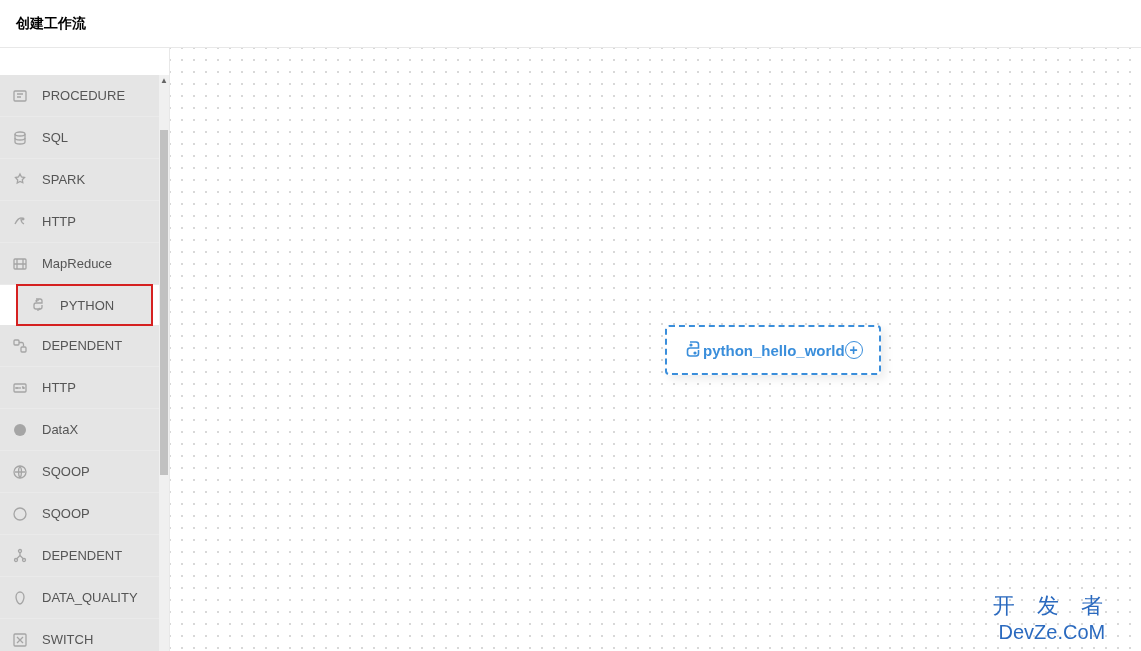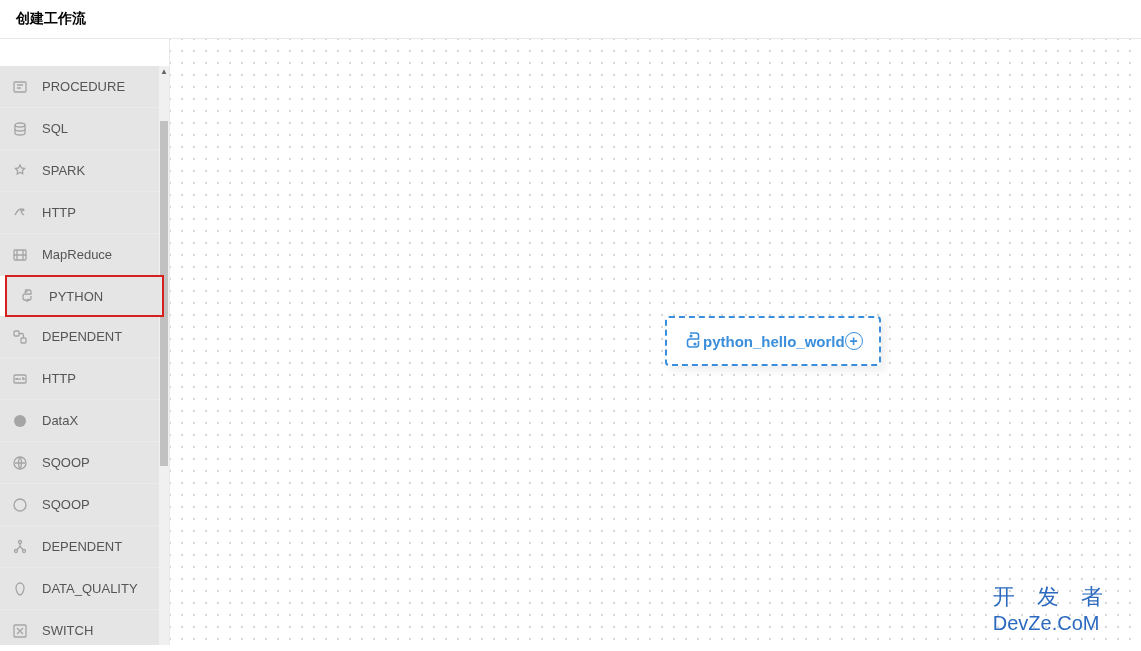--- a/index.html
+++ b/index.html
@@ -9,21 +9,21 @@
     }
     body {
       font-family: -apple-system, BlinkMacSystemFont, "Segoe UI", Arial, sans-serif;
       background: #fff;
       width: 1141px;
       height: 651px;
       overflow: hidden;
       position: relative;
     }
     .header {
-      height: 39px;
+      height: 48px;
       border-bottom: 1px solid #e8e8e8;
       display: flex;
       align-items: center;
       padding-left: 16px;
     }
     .header-title {
       font-size: 14px;
       font-weight: 600;
       color: #000;
     }
@@ -47,21 +47,21 @@
       display: flex;
       align-items: center;
       padding: 0 12px;
       border-bottom: 1px solid #eaeaea;
       cursor: grab;
       gap: 14px;
       background: #e5e5e5;
     }
     .sidebar-item.selected {
       border: 2px solid #d52020;
-      margin: -1px 5px;
+      margin: -1px 16px;
       position: relative;
       z-index: 2;
     }
     .sidebar-icon {
       width: 16px;
       height: 16px;
       display: flex;
       align-items: center;
       justify-content: center;
       color: #a5a5a5;
@@ -145,21 +145,21 @@
       color: #3a8edb;
       font-size: 14px;
       font-weight: bold;
       cursor: pointer;
       line-height: 1;
     }
     .watermark {
       position: absolute;
       right: 30px;
       bottom: 10px;
-      text-align: left;
+      text-align: center;
       pointer-events: none;
       user-select: none;
     }
     .watermark-line1 {
       font-size: 22px;
       color: #2b6abf;
       letter-spacing: 8px;
       font-weight: 400;
     }
     .watermark-line2 {

